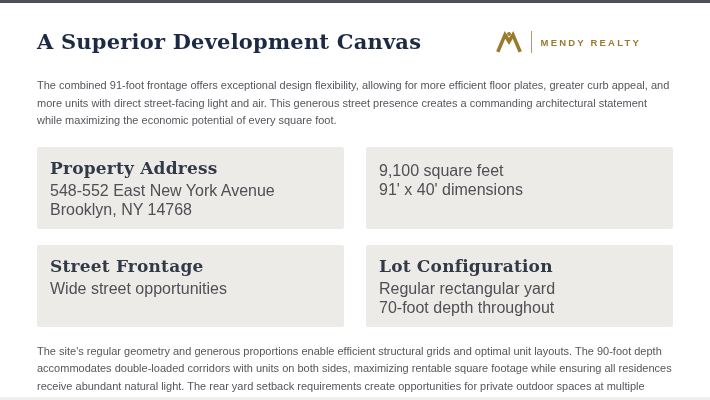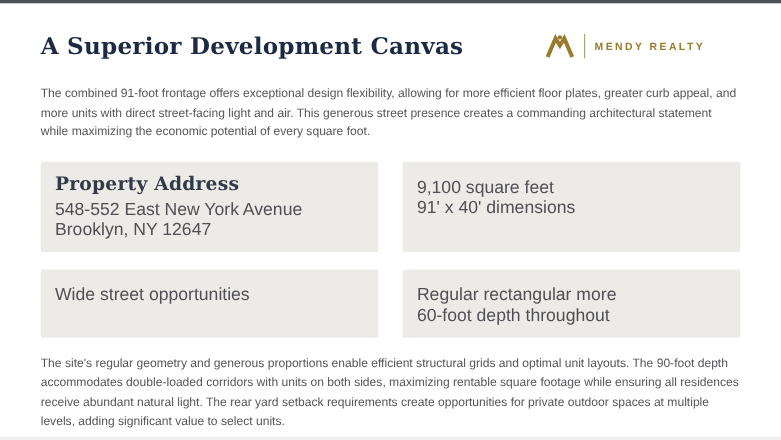--- a/index.html
+++ b/index.html
@@ -112,35 +112,37 @@
     </div>
   </div>
 
   <div class="body-paragraph">The combined 91-foot frontage offers exceptional design flexibility, allowing for more efficient floor plates, greater curb appeal, and more units with direct street-facing light and air. This generous street presence creates a commanding architectural statement while maximizing the economic potential of every square foot.</div>
 
   <div class="cards-grid">
 
     <div class="card">
       <div class="card-title">Property Address</div>
       <div class="card-line">548-552 East New York Avenue</div>
-      <div class="card-line">Brooklyn, NY 12647</div>
+      <div class="card-line">Brooklyn, NY 14768</div>
     </div>
 
     <div class="card">
       <div class="card-line">9,100 square feet</div>
       <div class="card-line">91' x 40' dimensions</div>
     </div>
 
     <div class="card">
+      <div class="card-title">Street Frontage</div>
       <div class="card-line">Wide street opportunities</div>
     </div>
 
     <div class="card">
-      <div class="card-line">Regular rectangular more</div>
-      <div class="card-line">60-foot depth throughout</div>
+      <div class="card-title">Lot Configuration</div>
+      <div class="card-line">Regular rectangular yard</div>
+      <div class="card-line">70-foot depth throughout</div>
     </div>
 
   </div>
 
   <div class="body-paragraph closing-paragraph">The site's regular geometry and generous proportions enable efficient structural grids and optimal unit layouts. The 90-foot depth accommodates double-loaded corridors with units on both sides, maximizing rentable square footage while ensuring all residences receive abundant natural light. The rear yard setback requirements create opportunities for private outdoor spaces at multiple levels, adding significant value to select units.</div>
 
 </div>
 
 <div class="bottom-strip"></div>
 

